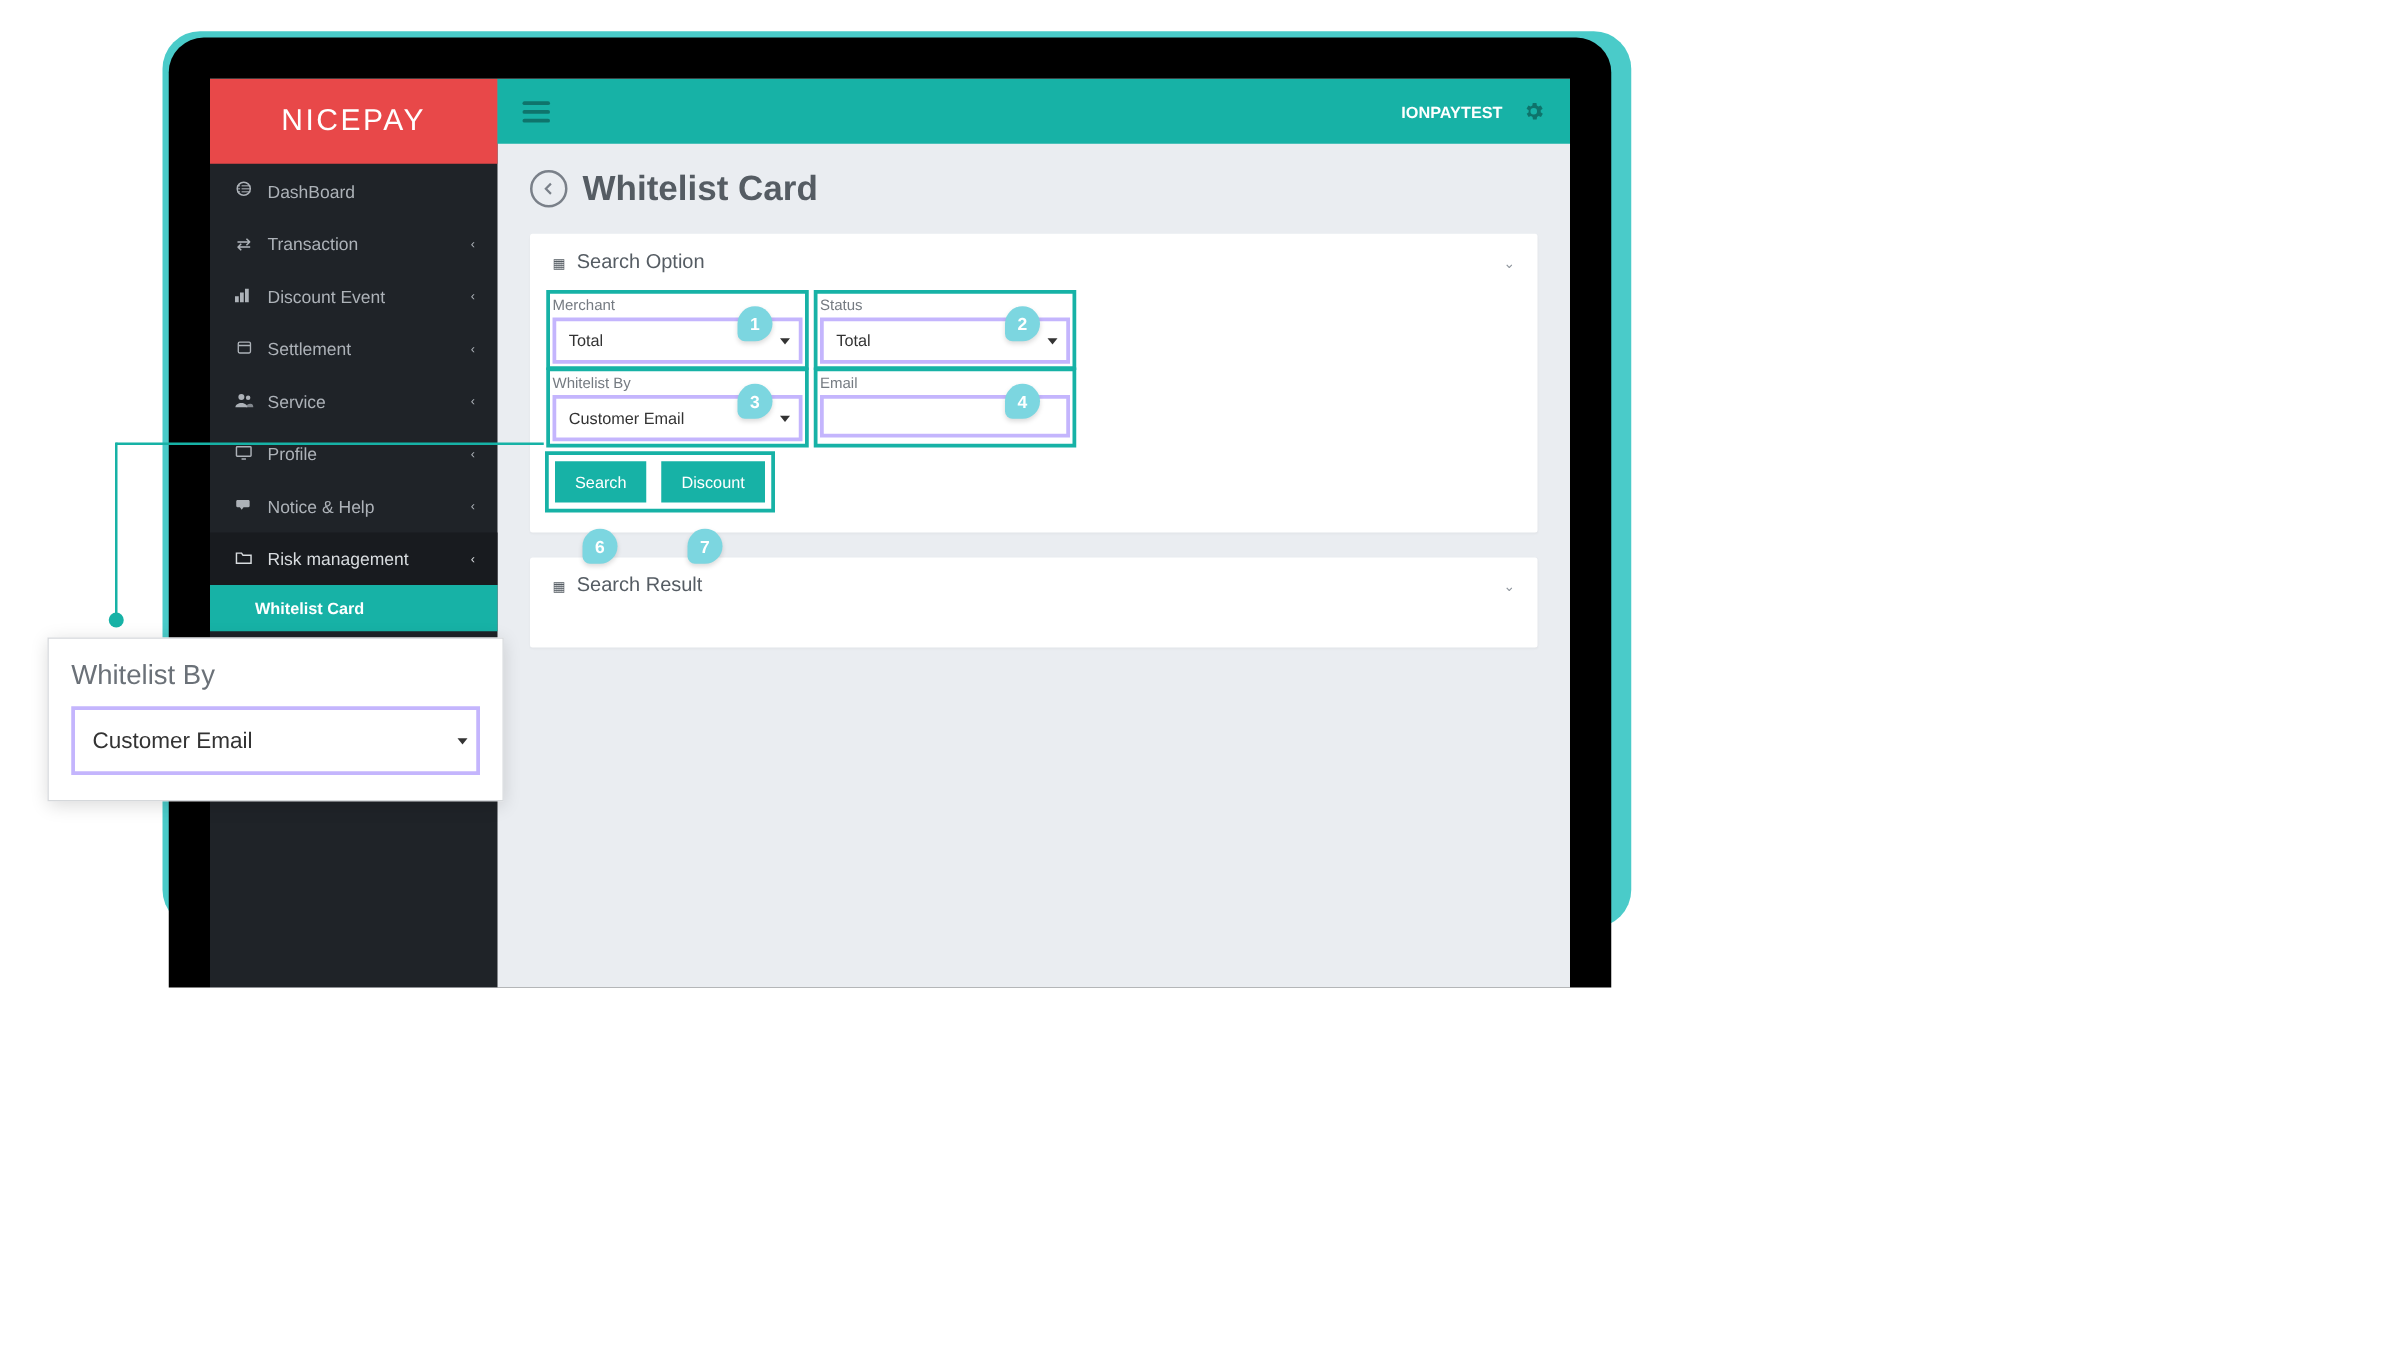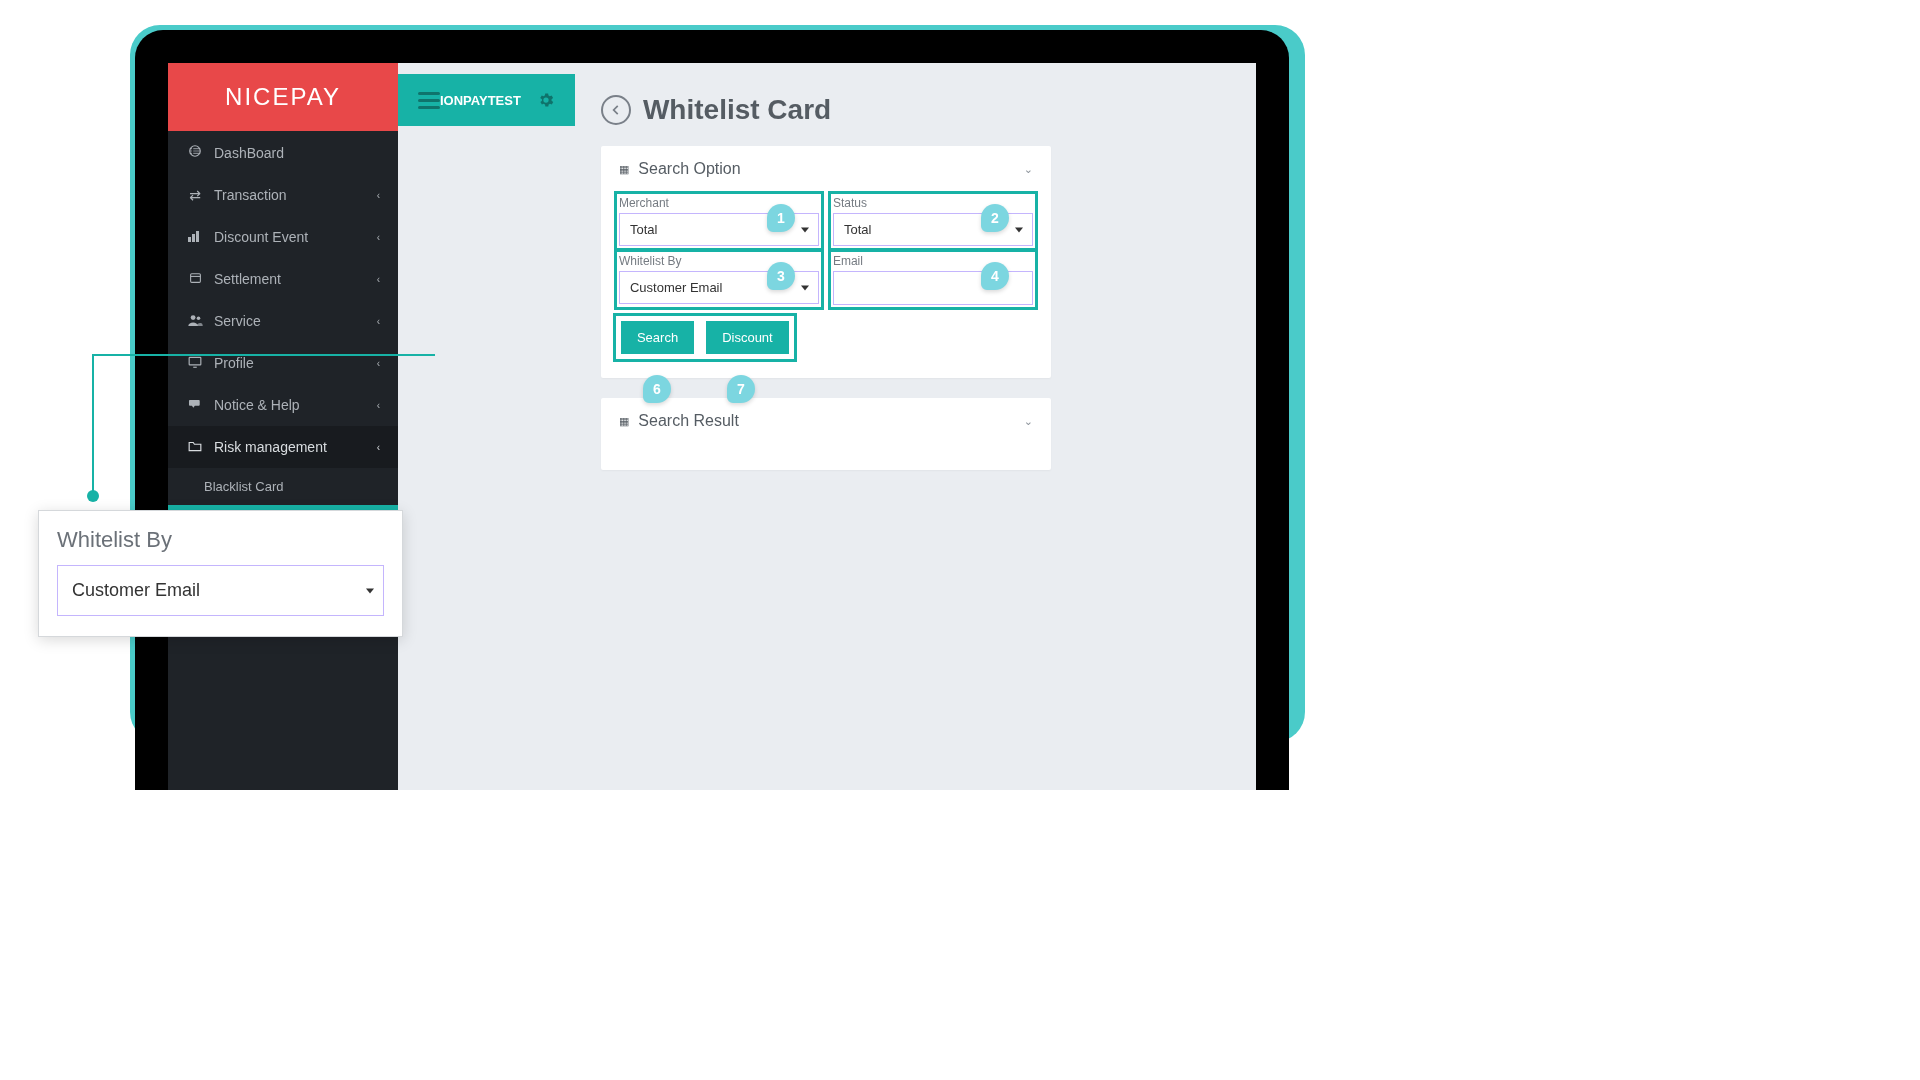--- a/index.html
+++ b/index.html
@@ -80,22 +80,21 @@
   cursor: pointer;
 }
 .sub-item.active {
   background: #17b2a6;
   color: #fff;
   font-weight: 600;
 }
 .main {
   flex: 1;
   display: flex;
-  flex-direction: row;
-  margin-top: 11px;
+  flex-direction: column;
 }
 .topbar {
   background: #17b2a6;
   color: #fff;
   height: 52px;
   display: flex;
   align-items: center;
   padding: 0 20px;
 }
 .hamburger {
@@ -196,21 +195,21 @@
   outline-offset: 2px;
 }
 .form-label {
   font-size: 12px;
   color: #757b82;
   margin-bottom: 3px;
   display: block;
 }
 .select-box, .text-input {
   width: 100%;
-  border: 1px solid #c4b5fd;
+  border: 3px solid #c4b5fd;
   background: #fff;
   padding: 8px 28px 8px 10px;
   font-size: 13px;
   color: #333;
   position: relative;
 }
 .text-input { padding-right: 10px; height: 34px; }
 .select-wrap { position: relative; }
 .select-caret {
   position: absolute;
@@ -374,21 +373,20 @@
         </div>
         <div class="nav-item active-parent">
           <span class="nav-icon">
             <svg width="14" height="12" viewBox="0 0 24 20" fill="none" stroke="currentColor" stroke-width="2">
                 <path d="M2 4h7l2 3h11v11H2z"></path>
               </svg>
           </span>
           <span>Risk management</span>
           <span class="chev">‹</span>
         </div>
-        <div class="sub-item">Blacklist Card</div>
         <div class="sub-item active">Whitelist Card</div>
       </aside>
 
       <div class="main">
         <div class="topbar">
           <div class="hamburger">
             <span></span>
               <span></span>
               <span></span>
           </div>

